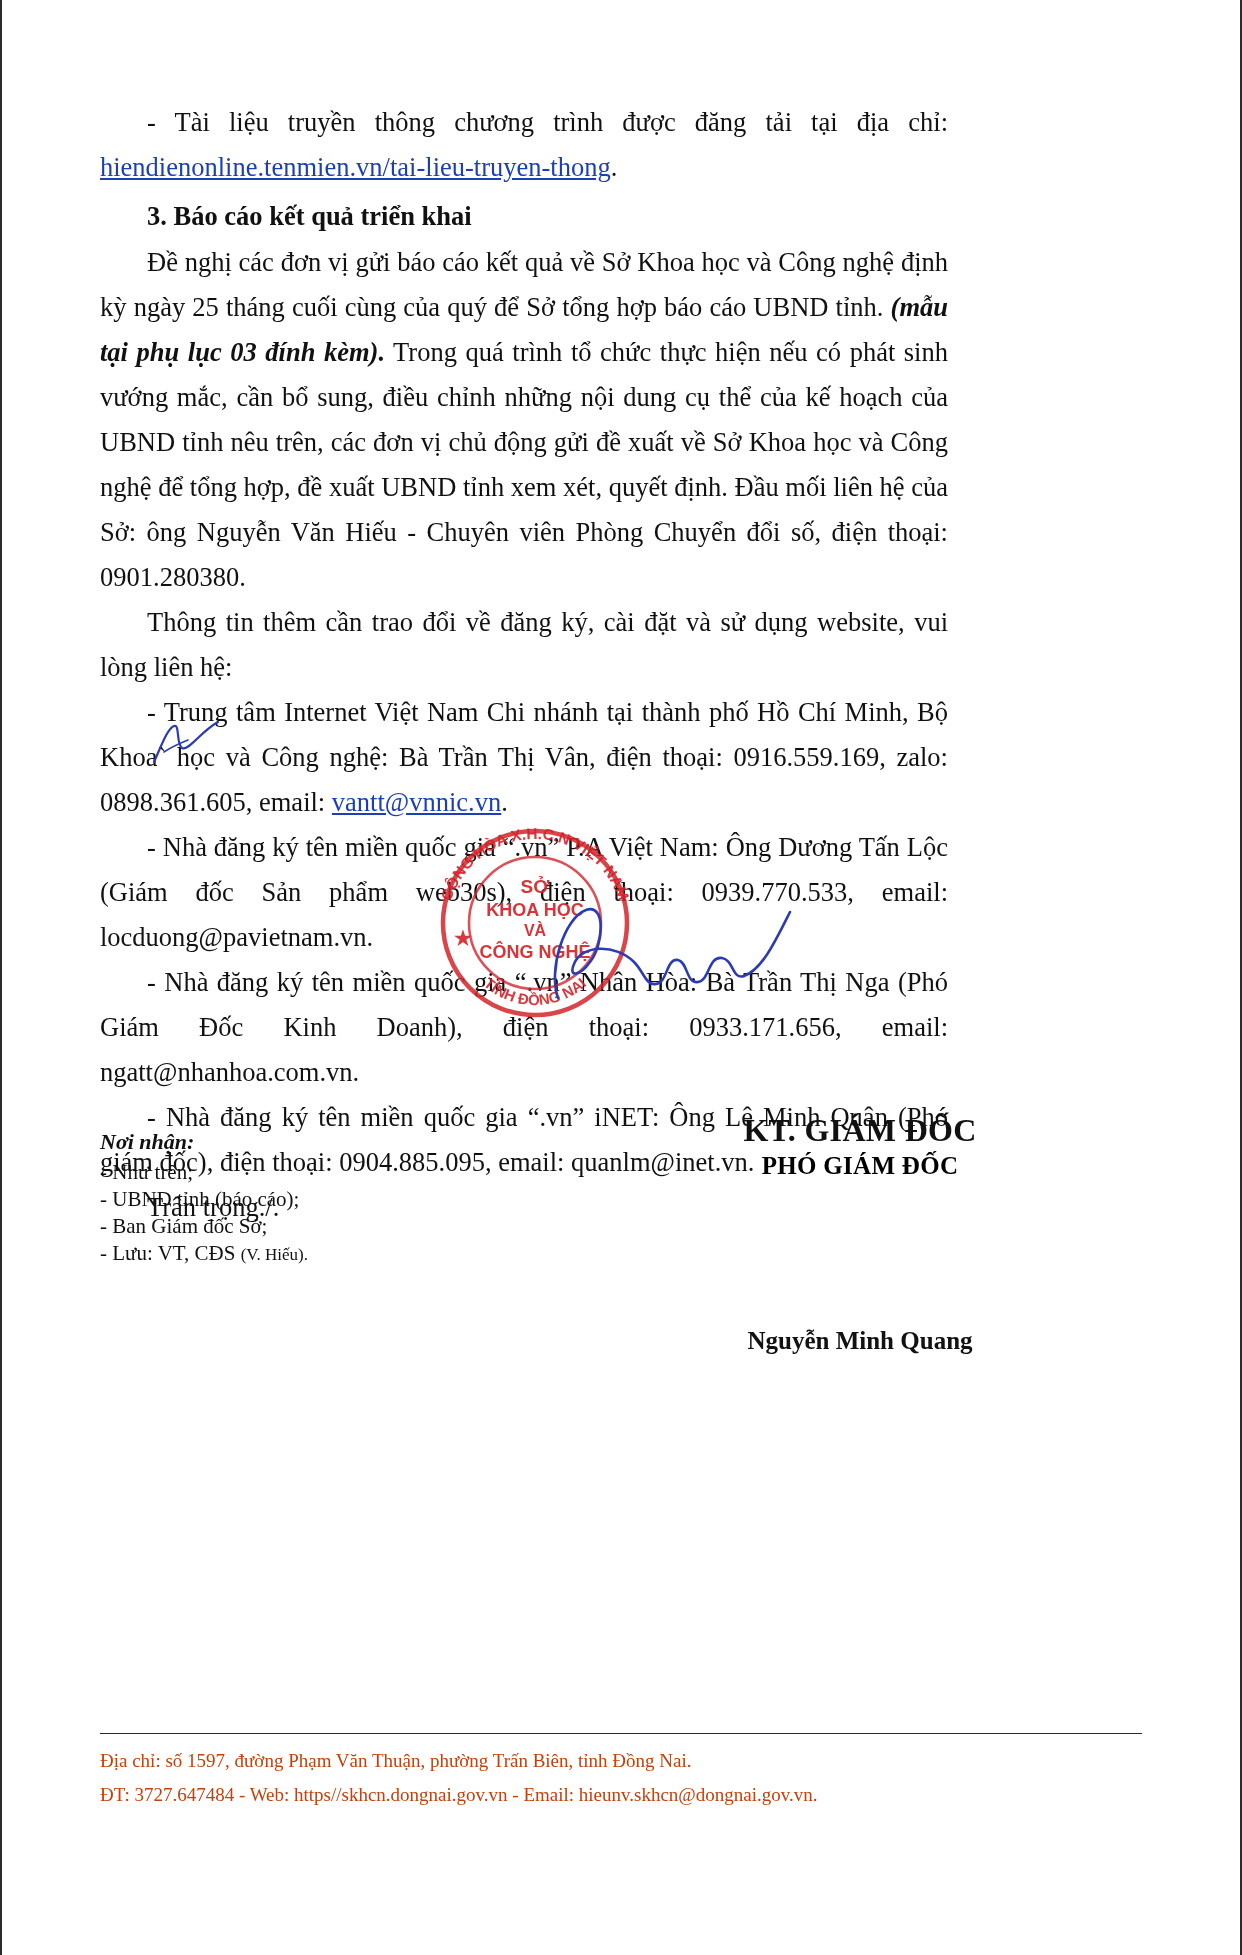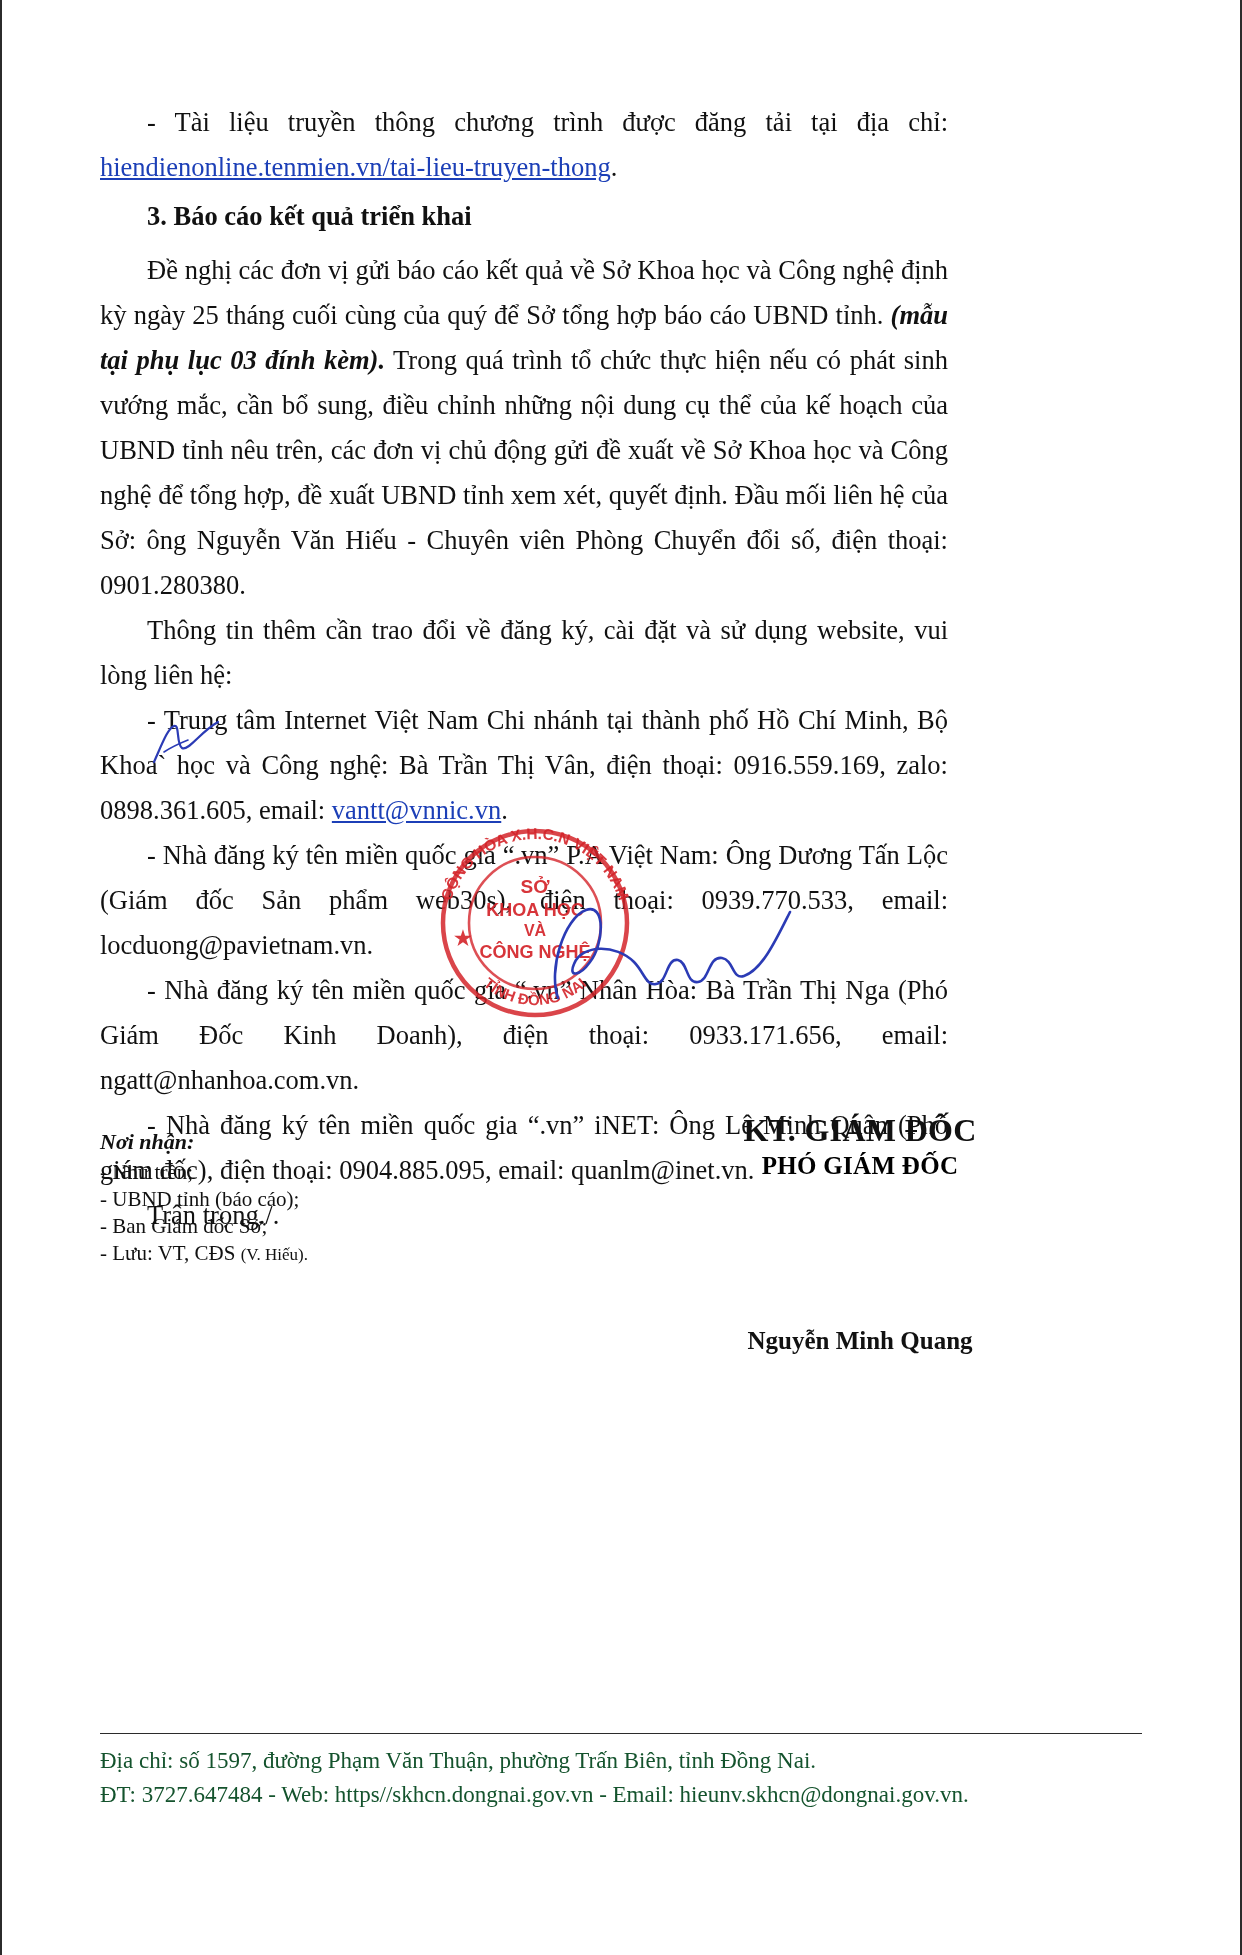--- a/index.html
+++ b/index.html
@@ -47,21 +47,21 @@
   p.body-par.indent {
     text-indent: 47px;
   }
   .link {
     color: #1c3fb7;
     text-decoration: underline;
   }
   .italic-bold { font-style: italic; font-weight: bold; }
 
   .heading {
-    margin: 4px 0 10px 0;
+    margin: 4px 0 2px 0;
     font-size: 26.5px;
     line-height: 44px;
     font-weight: bold;
     text-indent: 47px;
     color: #111111;
   }
 
   .sig-block {
     position: absolute;
     left: 100px;
@@ -156,23 +156,23 @@
     top: 1733px;
     width: 1042px;
   }
   .footer .rule {
     width: 1042px;
     height: 1px;
     background: #2b2b2b;
     margin-bottom: 10px;
   }
   .footer .fline {
-    font-size: 23px;
+    font-size: 19px;
     line-height: 34px;
-    color: #14532d;
+    color: #c2410c;
   }
 </style>
 </head>
 <body>
 
 <div class="page">
   <div class="page-border-left"></div>
   <div class="page-border-right"></div>
 
   <div class="content">

